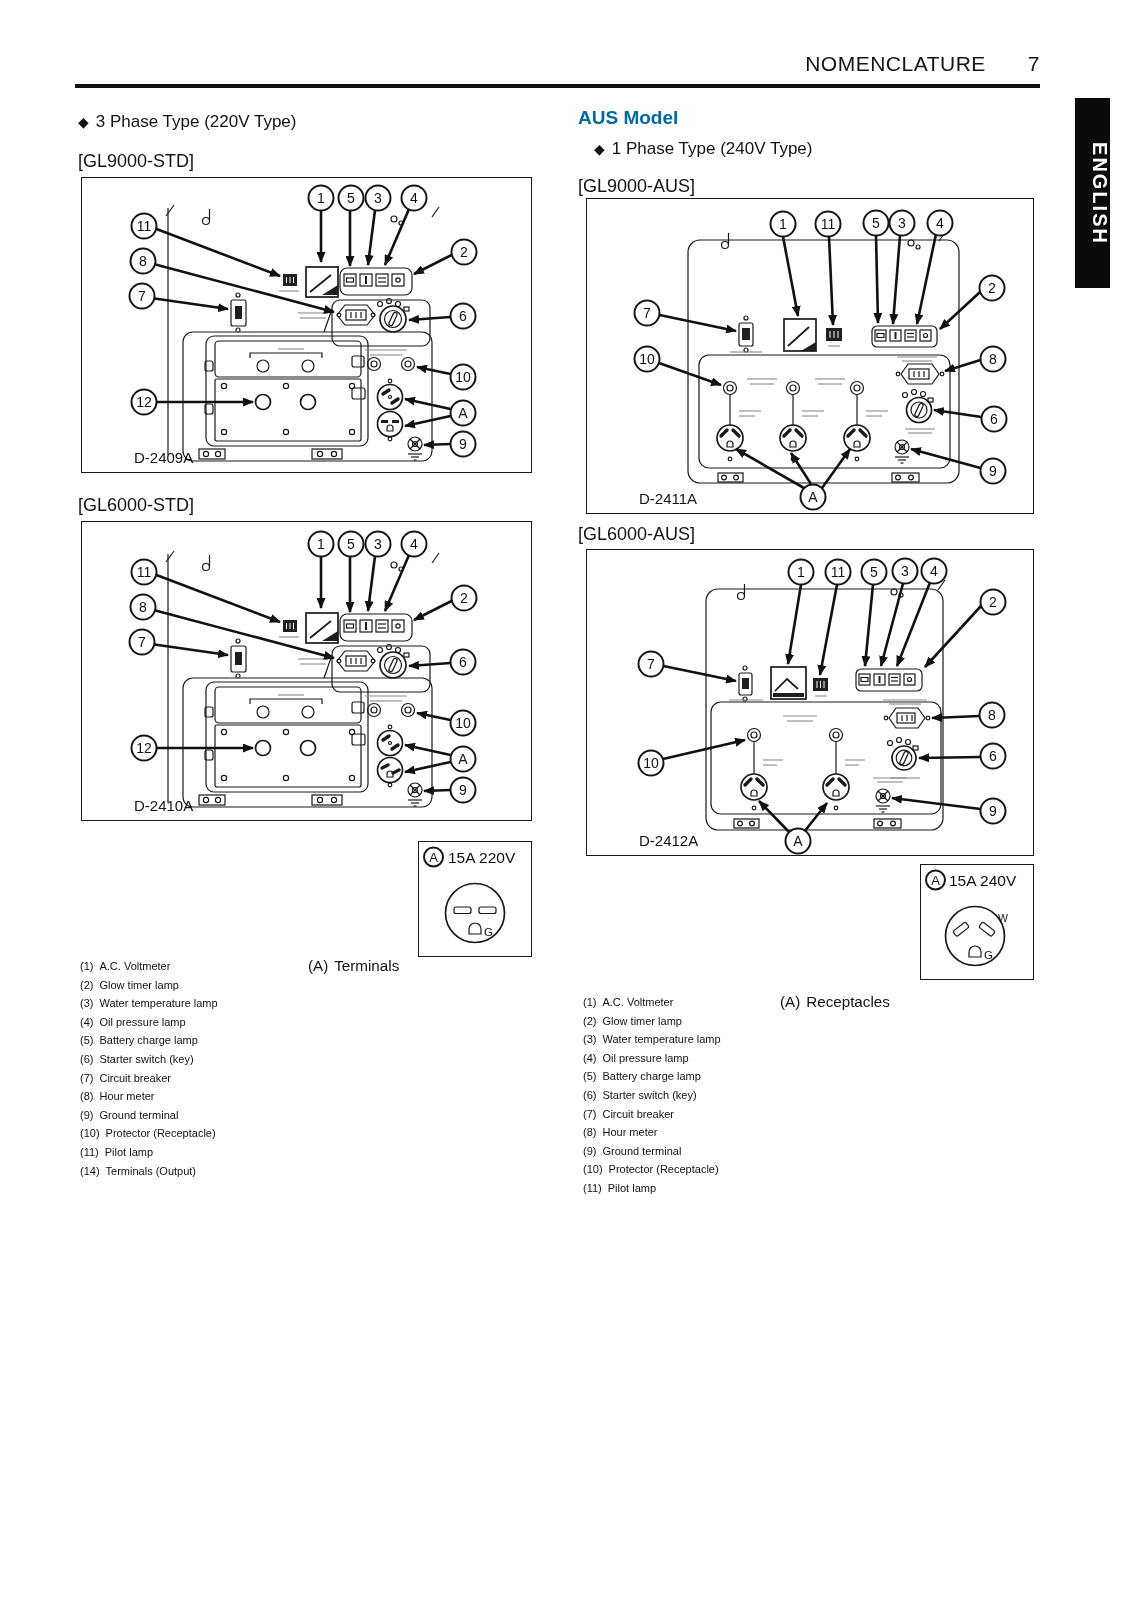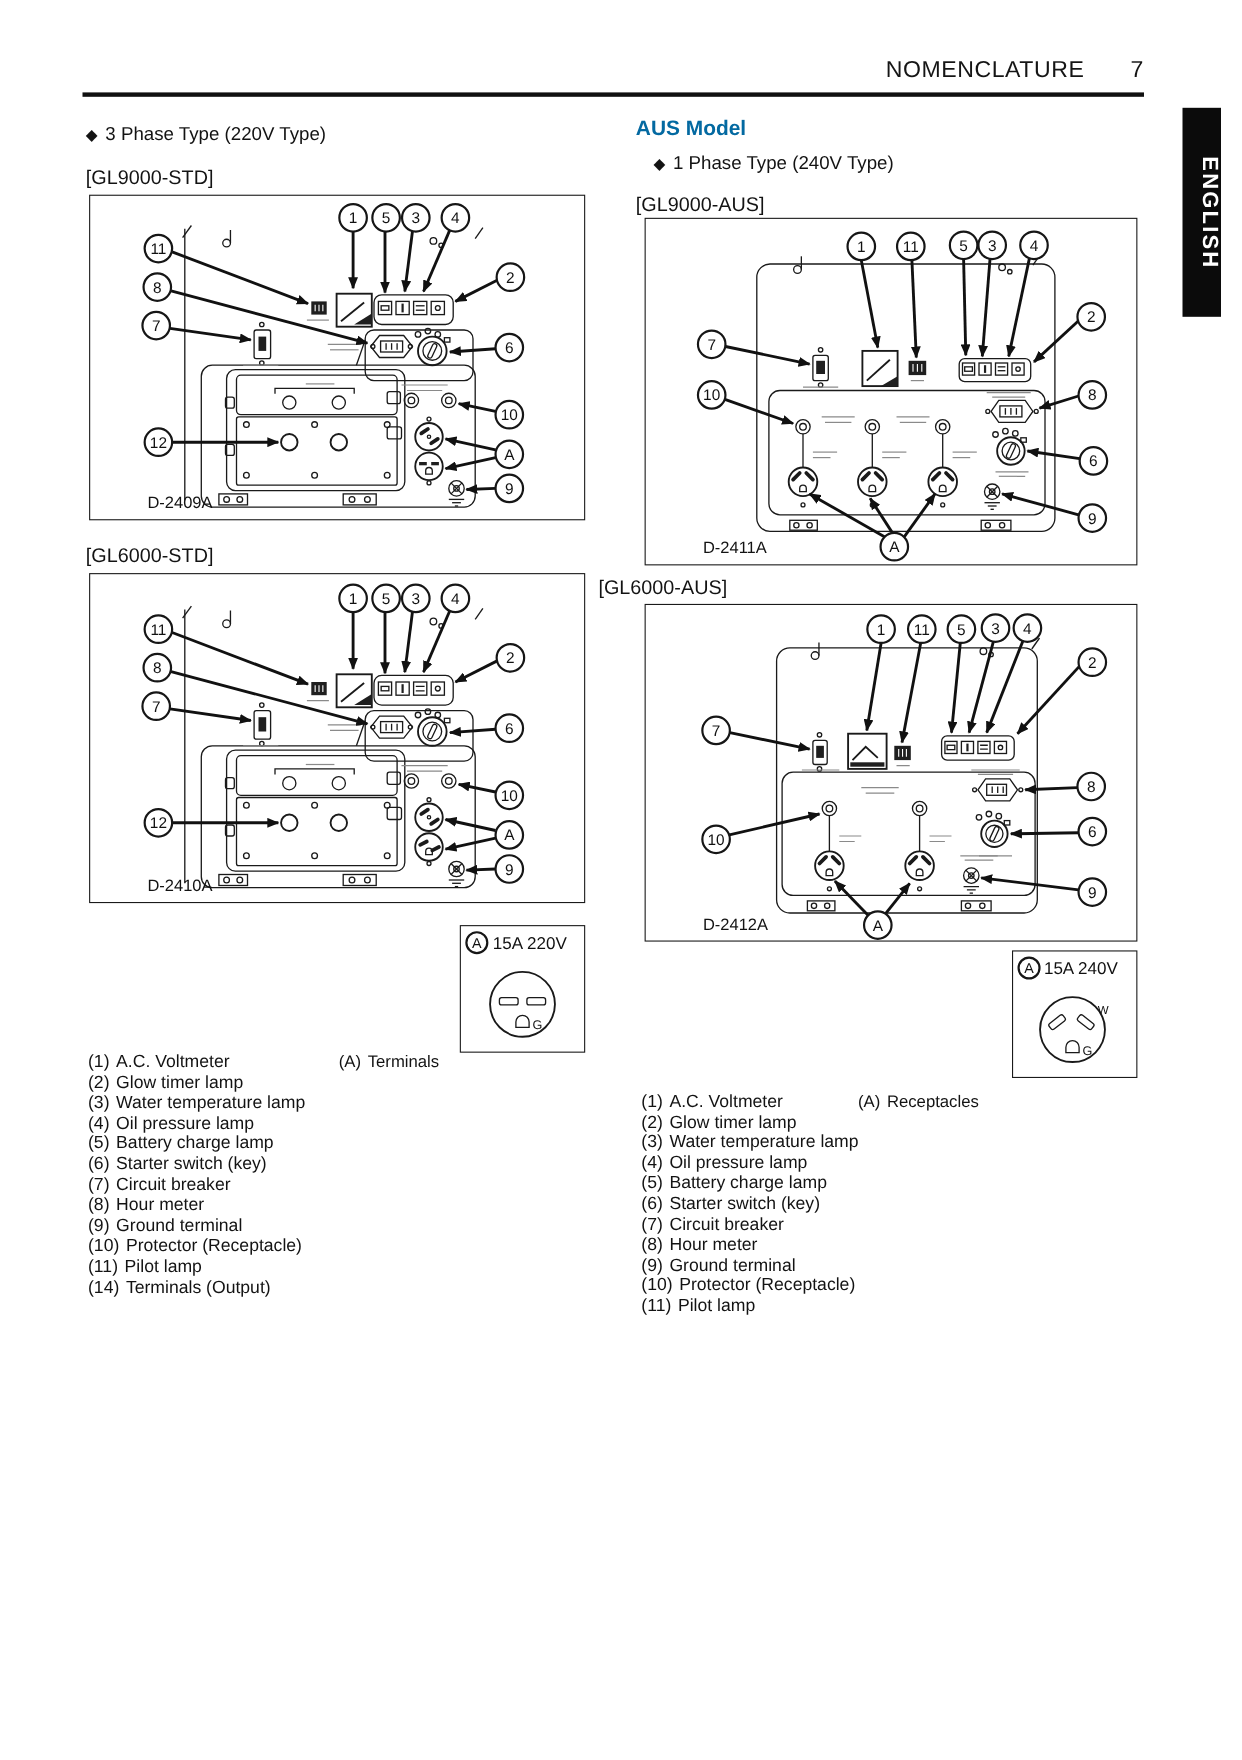--- a/index.html
+++ b/index.html
@@ -15,21 +15,21 @@
                  font-size:20px;letter-spacing:2px;}
   .phase{position:absolute;font-size:17px;color:#131313;}
   .phase .dia{font-size:14px;margin-right:7px;}
   .sec-title{position:absolute;font-size:19px;font-weight:bold;color:#0369a1;}
   .model-label{position:absolute;font-size:18px;color:#131313;}
   .figure-box{position:absolute;border:1.6px solid #1a1a1a;background:#fff;}
   .figure-box svg{display:block;width:100%;height:100%;}
   .fig-code{position:absolute;left:9px;bottom:6px;font-size:15px;color:#131313;margin-left:43px;}
   .detail-box{position:absolute;border:1.6px solid #1a1a1a;background:#fff;}
   .detail-box svg{display:block;width:100%;height:100%;}
-  .plist{position:absolute;font-size:16px;line-height:18.6px;color:#131313;}
+  .plist{position:absolute;font-size:11px;line-height:18.6px;color:#131313;}
   .prow .pnum{margin-right:6px;}
   .pnote{position:absolute;font-size:15.2px;color:#131313;}
   .pnote span:first-child{margin-right:6px;}
   
   .ln{stroke:#1a1a1a;fill:none;stroke-width:1.2px;}
   .ln2{stroke:#1a1a1a;fill:none;stroke-width:1.7px;}
   .dk{fill:#1f1f1f;stroke:none;}
   .wt{stroke:#fff;stroke-width:1px;}
   .arrow{stroke:#111;stroke-width:2.6px;fill:none;marker-end:url(#ah);}
   .co{fill:#fff;stroke:#161616;stroke-width:2px;}
@@ -679,21 +679,21 @@
         <line class="arrow" x1="217" y1="289" x2="149" y2="250"></line>
         <line class="arrow" x1="224" y1="285" x2="204" y2="254"></line>
         <line class="arrow" x1="235" y1="289" x2="263" y2="250"></line>
         <circle class="co" cx="226" cy="298" r="12.5"></circle>
           <text class="cot" x="226" y="303">A</text>
       </g>
     </svg>
     <div class="fig-code">D-2411A</div>
   </div>
 
-  <div class="model-label" style="left:544px;top:524px;">[GL6000-AUS]</div>
+  <div class="model-label" style="left:578px;top:524px;">[GL6000-AUS]</div>
 
   <div class="figure-box" style="left:586px;top:549px;width:446px;height:305px;">
     <svg viewBox="0 0 446 305" preserveAspectRatio="none">
       <g>
         <circle class="ln" cx="154" cy="46" r="3.5"></circle>
           <line class="ln" x1="157.5" y1="46" x2="157.5" y2="34"></line>
         <circle class="ln" cx="307" cy="42" r="3"></circle>
           <circle class="ln" cx="314" cy="45" r="2"></circle>
         <line class="ln" x1="351" y1="40" x2="358" y2="30"></line>
       </g>

